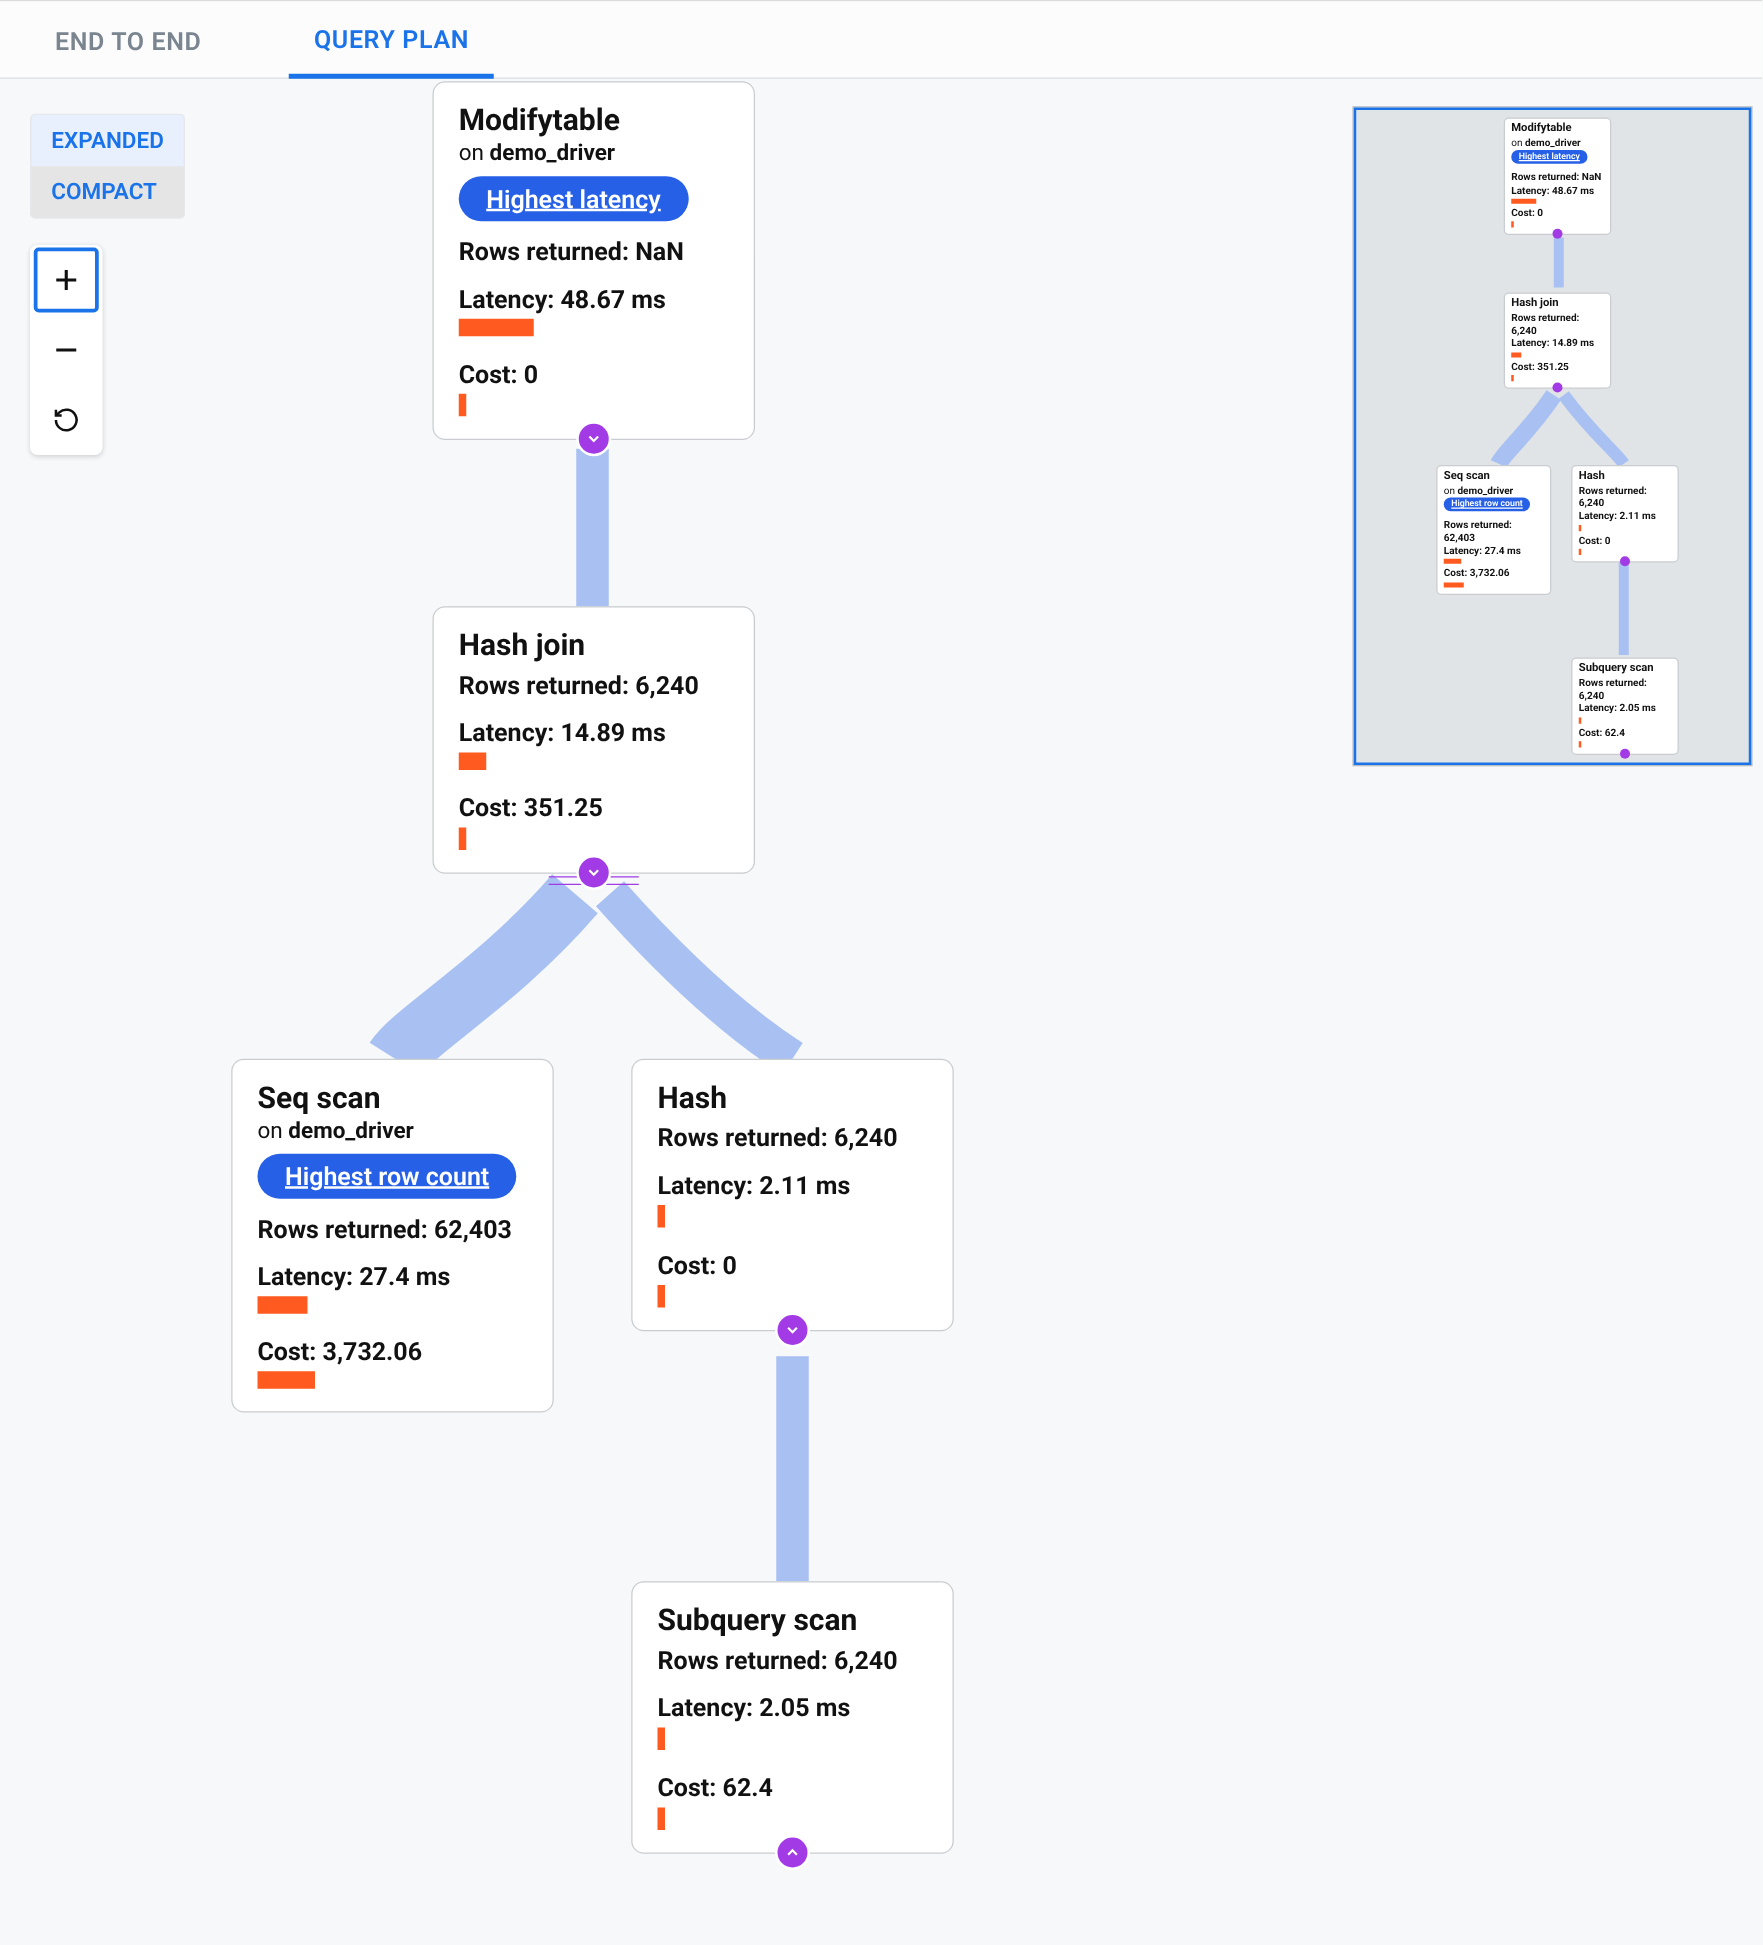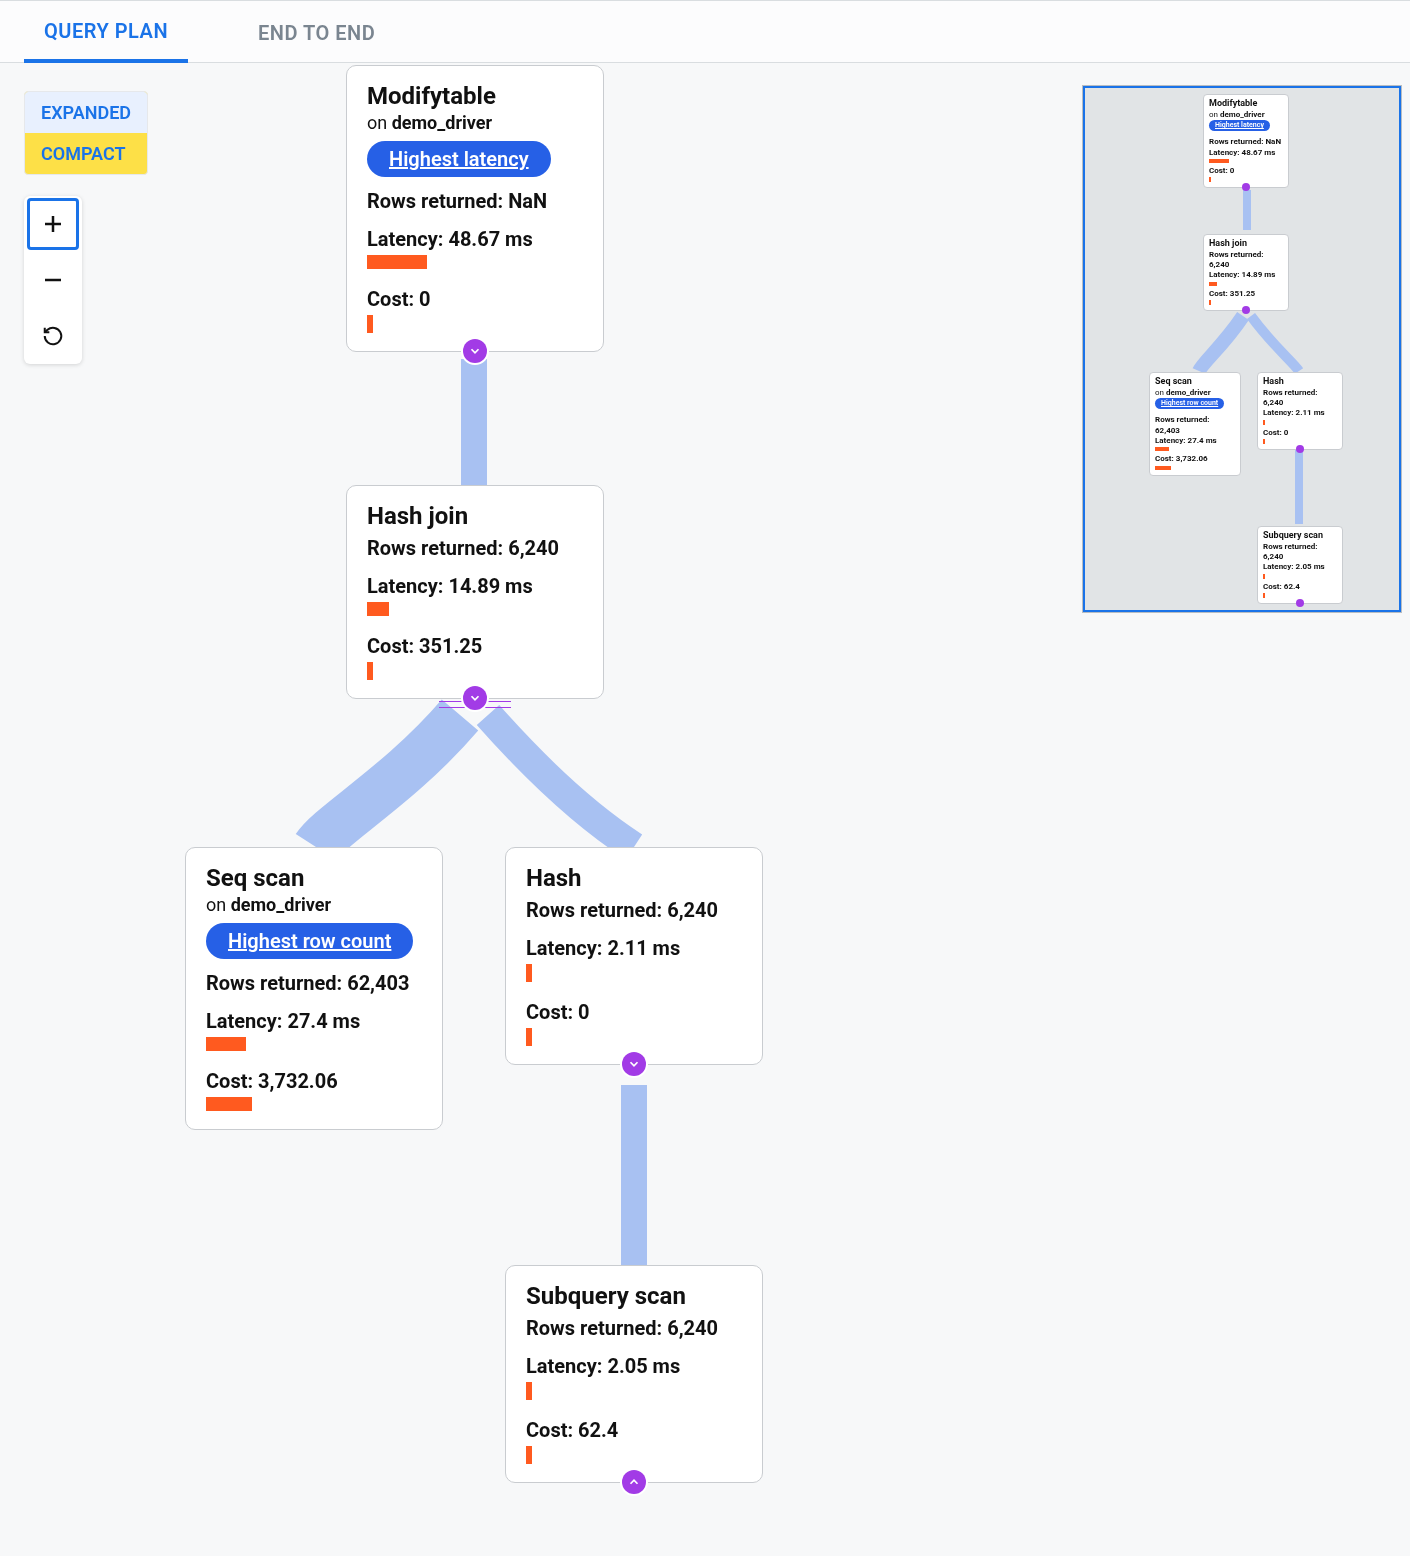--- a/index.html
+++ b/index.html
@@ -35,21 +35,21 @@
     padding: 18px 20px 16px 20px;
   }
   .tab.active {
     color: #1a73e8;
     border-bottom: 4px solid #1a73e8;
   }
   
   .view-toggle {
     position: absolute;
     left: 24px; top: 90px;
-    background: #fde047;
+    background: #e5e5e5;
     border: 1px solid #e6e8eb;
     border-radius: 4px;
     font-weight: 600;
     font-size: 18px;
     overflow: hidden;
   }
   .view-toggle .vbtn { padding: 10px 16px; color: #1a73e8; cursor:pointer;}
   .view-toggle .vbtn.active { background: #e8f0fe; }
   .zoom-controls {
     position: absolute;
@@ -137,22 +137,22 @@
   .mini-toggle.bottom{bottom:-4px;}
   
   .edges { position:absolute; left:0; top:0; }
 </style>
 </head>
 <body>
 
 <div class="page">
 
   <div class="tabs">
+    <div class="tab">END TO END</div>
     <div class="tab active">QUERY PLAN</div>
-    <div class="tab">END TO END</div>
   </div>
 
   <div class="view-toggle">
     <div class="vbtn active">EXPANDED</div>
     <div class="vbtn">COMPACT</div>
   </div>
 
   <div class="zoom-controls">
     <div class="zbtn selected">
       <svg width="24" height="24" viewBox="0 0 24 24" fill="none" stroke-width="2.5">

